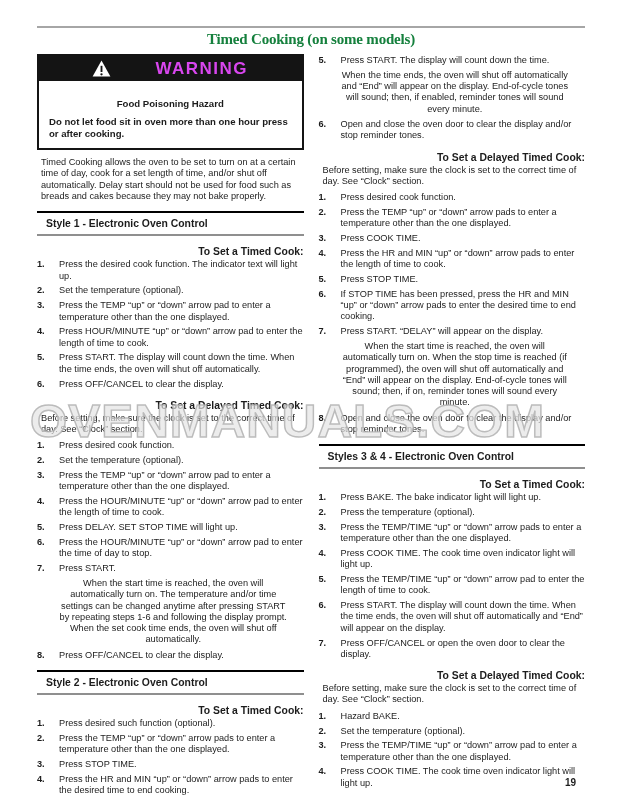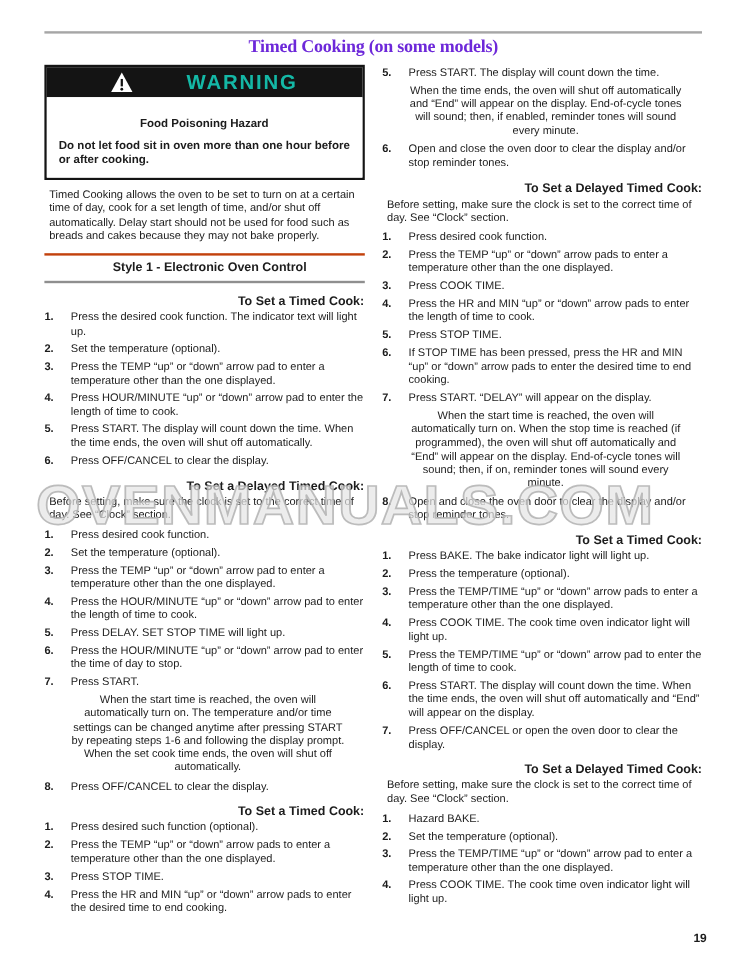--- a/index.html
+++ b/index.html
@@ -13,31 +13,31 @@
   }
   .content {
     position:absolute; left:37px; top:26px; width:548px;
   }
   .top-rule {
     height:0; border-top:2px solid #a6a6a6; margin:0 0 3px 0;
   }
   .page-title {
     text-align:center;
     font-family:"Liberation Serif", serif;
-    font-size:15px; font-weight:600; color:#6d28d9;
+    font-size:15px; font-weight:600; color:#15803d;
     letter-spacing:-0.2px;
     margin:2px 0 6px 0;
   }
   .columns { display:flex; gap:15px; align-items:flex-start; }
   .col { width:266.5px; flex:0 0 266.5px; }
 
   
   .warning-box { border:2px solid #141414; margin-bottom:7px; }
   .warning-header {
-    background:#141414; color:#14b8a6;
+    background:#141414; color:#d946ef;
     display:flex; align-items:center; justify-content:center;
     height:25px;
     gap:40px;
   }
   .warning-header svg { margin-right:4px; display:block; }
   .warning-label {
     font-size:17px; font-weight:bold; letter-spacing:1.5px; line-height:1;
   }
   .warning-body { padding:15px 10px 7px 10px; background:#fff; }
   .hazard-title {
@@ -46,23 +46,23 @@
   }
   .warning-line {
     font-weight:bold; font-size:9.6px; line-height:11.6px;
     margin:0 0 7px 0;
   }
   .warning-line:last-child { margin-bottom:2px; }
 
   
   .paragraph { font-size:9.2px; line-height:11.3px; margin:0 0 5px 4px; }
   .section-header {
-    border-top:2px solid #c2410c; border-bottom:2px solid #8f8f8f;
+    border-top:2px solid #000000; border-bottom:2px solid #8f8f8f;
     padding:5px 0 5px 9px; margin:9px 0 4px 0;
-    font-weight:bold; font-size:10.4px;text-align:center;
+    font-weight:bold; font-size:10.4px;
   }
   .subheading {
     font-weight:bold; font-size:10.4px; margin:10px 0 2px 0;text-align:right;
   }
   .numbered-list { margin:1px 0 0 0; }
   .list-item { display:flex; margin:0 0 3.5px 0; }
   .item-number {
     flex:0 0 22px; font-weight:bold; font-size:9.2px; line-height:11.3px;
   }
   .item-text { flex:1; font-size:9.2px; line-height:11.3px; }
@@ -75,21 +75,21 @@
     font-size:46px; font-weight:bold; letter-spacing:1px;
     white-space:nowrap;
     color:rgba(255,255,255,0.45);
     -webkit-text-stroke:1.4px rgba(174,174,174,0.8);
     text-shadow:0 0 1px rgba(180,180,180,0.45);
     pointer-events:none;
     transform:scaleX(1.04); transform-origin:left center;
     z-index:5;
   }
   .page-number {
-    position:absolute; right:31px; bottom:14px;
+    position:absolute; right:44px; bottom:14px;
     font-weight:bold; font-size:10px;
   }
 </style>
 </head>
 <body>
 
 <div class="page">
   <div class="content">
     <div class="top-rule"></div>
     <div class="page-title">Timed Cooking (on some models)</div>
@@ -99,21 +99,21 @@
             <div class="warning-header">
               <svg width="19" height="17" viewBox="0 0 24 22">
                 <path d="M12 0.5 L23.5 21.5 L0.5 21.5 Z" fill="#ffffff"></path>
                 <rect x="10.8" y="7.5" width="2.4" height="8" fill="#141414"></rect>
                 <circle cx="12" cy="18.6" r="1.5" fill="#141414"></circle>
               </svg>
               <span class="warning-label">WARNING</span>
             </div>
             <div class="warning-body">
               <div class="hazard-title">Food Poisoning Hazard</div>
-              <div class="warning-line">Do not let food sit in oven more than one hour before or after cooking.</div>
+              <div class="warning-line">Do not let food sit in oven more than one hour press or after cooking.</div>
             </div>
           </div>
           <div class="paragraph">Timed Cooking allows the oven to be set to turn on at a certain time of day, cook for a set length of time, and/or shut off automatically. Delay start should not be used for food such as breads and cakes because they may not bake properly.</div>
           <div class="section-header">Style 1 - Electronic Oven Control</div>
           <div class="subheading">To Set a Timed Cook:</div>
           <div class="numbered-list">
             <div class="list-item">
               <span class="item-number">1.</span>
               <span class="item-text">Press the desired cook function. The indicator text will light up.</span>
             </div>
@@ -168,20 +168,21 @@
             <div class="list-item">
               <span class="item-number">7.</span>
               <span class="item-text">Press START.</span>
             </div>
             <div class="item-note">When the start time is reached, the oven will automatically turn on. The temperature and/or time settings can be changed anytime after pressing START by repeating steps 1-6 and following the display prompt. When the set cook time ends, the oven will shut off automatically.</div>
             <div class="list-item">
               <span class="item-number">8.</span>
               <span class="item-text">Press OFF/CANCEL to clear the display.</span>
             </div>
           </div>
+          <div class="section-header">Style 2 - Electronic Oven Control</div>
           <div class="subheading">To Set a Timed Cook:</div>
           <div class="numbered-list">
             <div class="list-item">
               <span class="item-number">1.</span>
               <span class="item-text">Press desired such function (optional).</span>
             </div>
             <div class="list-item">
               <span class="item-number">2.</span>
               <span class="item-text">Press the TEMP “up” or “down” arrow pads to enter a temperature other than the one displayed.</span>
             </div>
@@ -237,20 +238,21 @@
             <div class="list-item">
               <span class="item-number">7.</span>
               <span class="item-text">Press START. “DELAY” will appear on the display.</span>
             </div>
             <div class="item-note">When the start time is reached, the oven will automatically turn on. When the stop time is reached (if programmed), the oven will shut off automatically and “End” will appear on the display. End-of-cycle tones will sound; then, if on, reminder tones will sound every minute.</div>
             <div class="list-item">
               <span class="item-number">8.</span>
               <span class="item-text">Open and close the oven door to clear the display and/or stop reminder tones.</span>
             </div>
           </div>
+          <div class="section-header">Styles 3 &amp; 4 - Electronic Oven Control</div>
           <div class="subheading">To Set a Timed Cook:</div>
           <div class="numbered-list">
             <div class="list-item">
               <span class="item-number">1.</span>
               <span class="item-text">Press BAKE. The bake indicator light will light up.</span>
             </div>
             <div class="list-item">
               <span class="item-number">2.</span>
               <span class="item-text">Press the temperature (optional).</span>
             </div>

